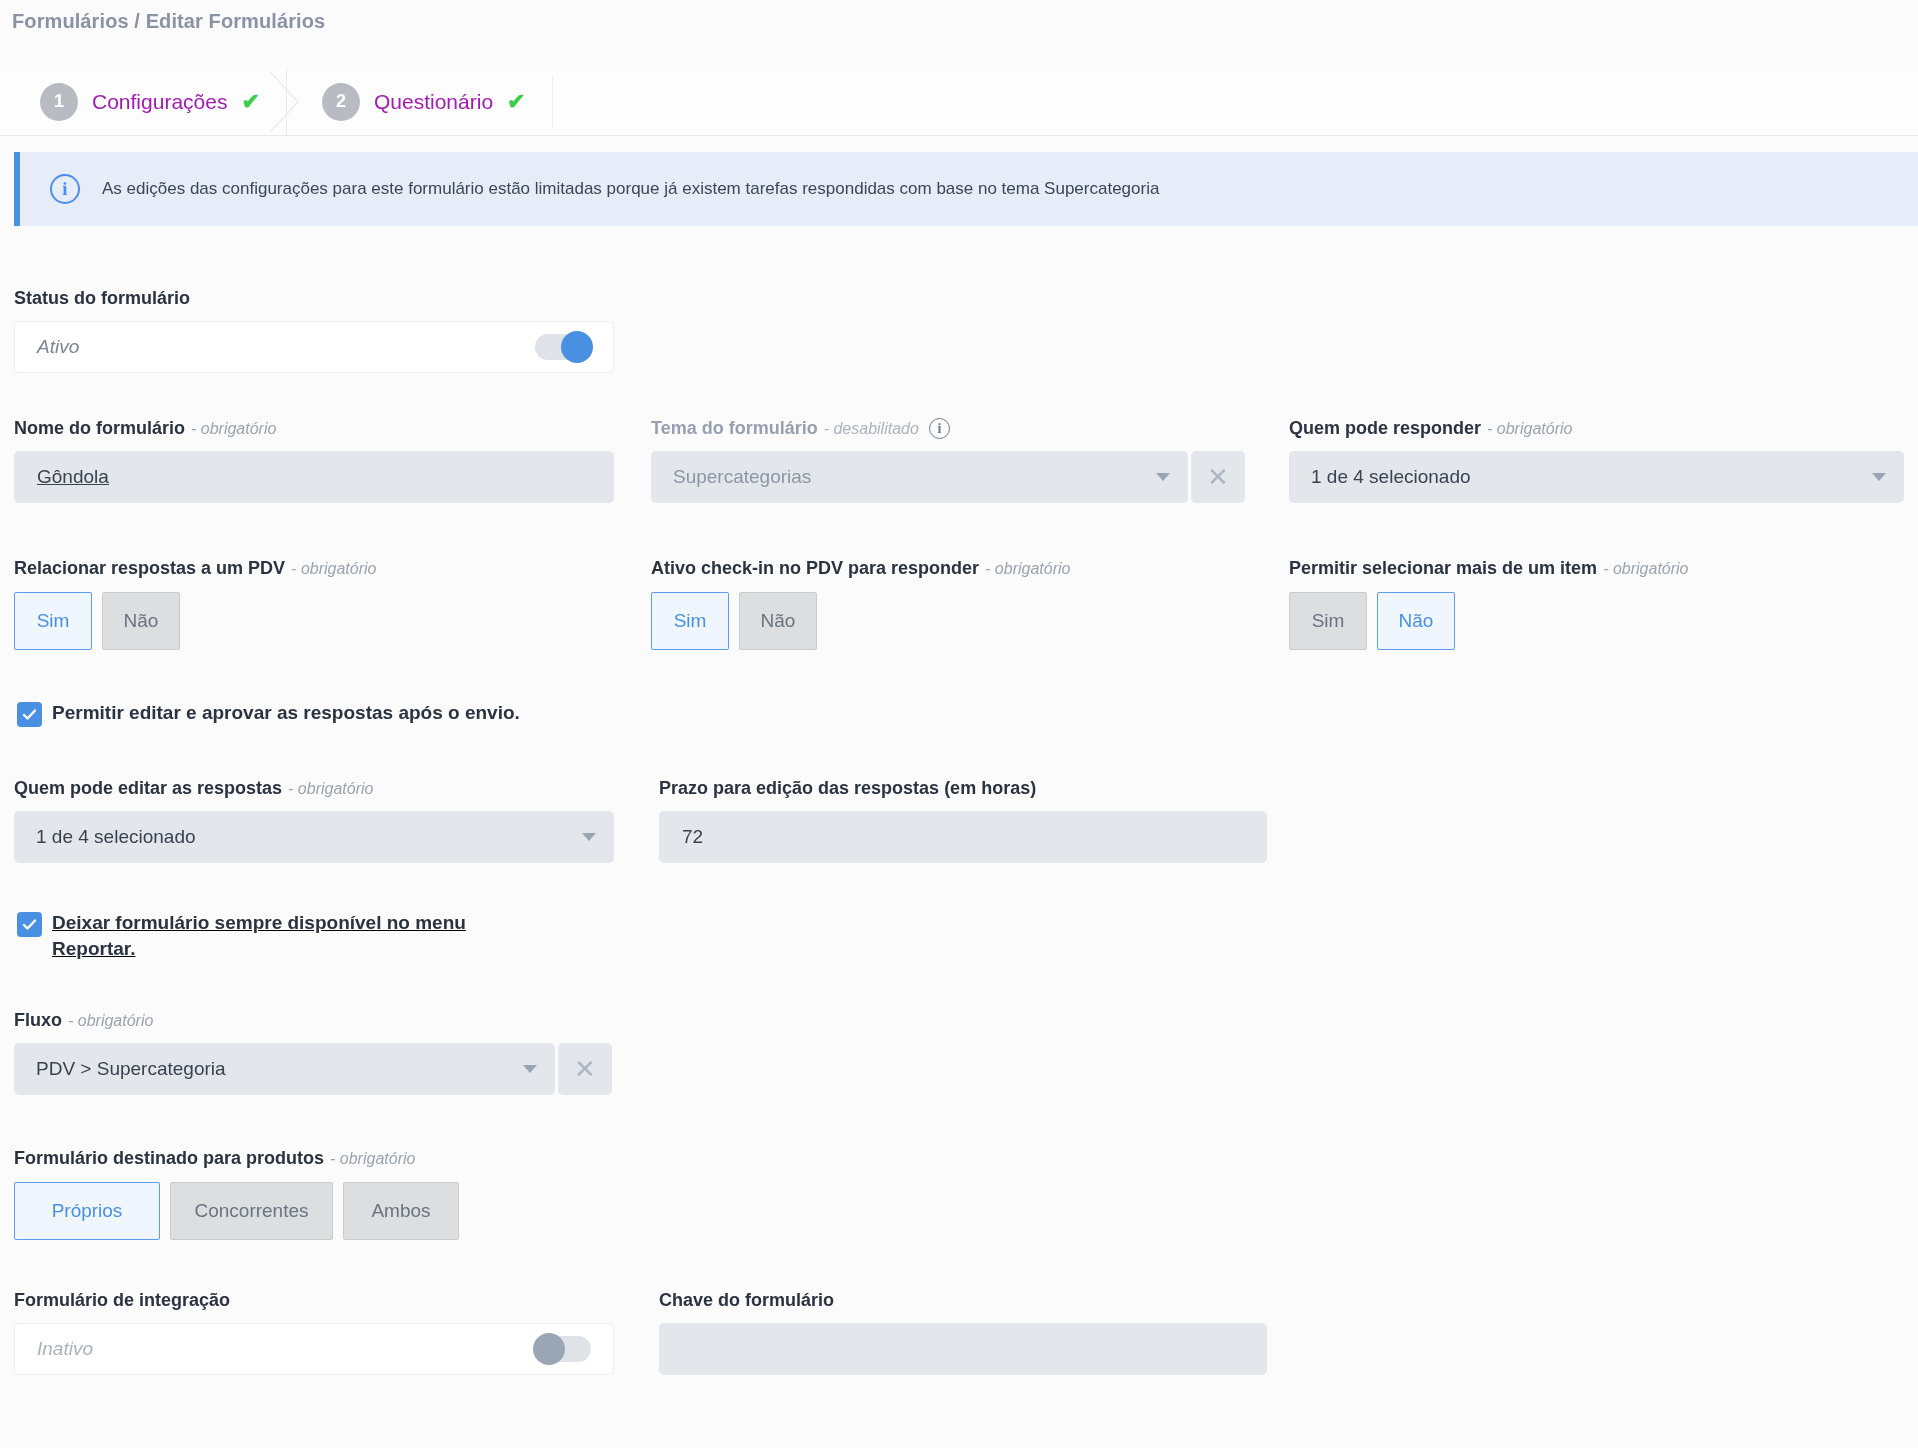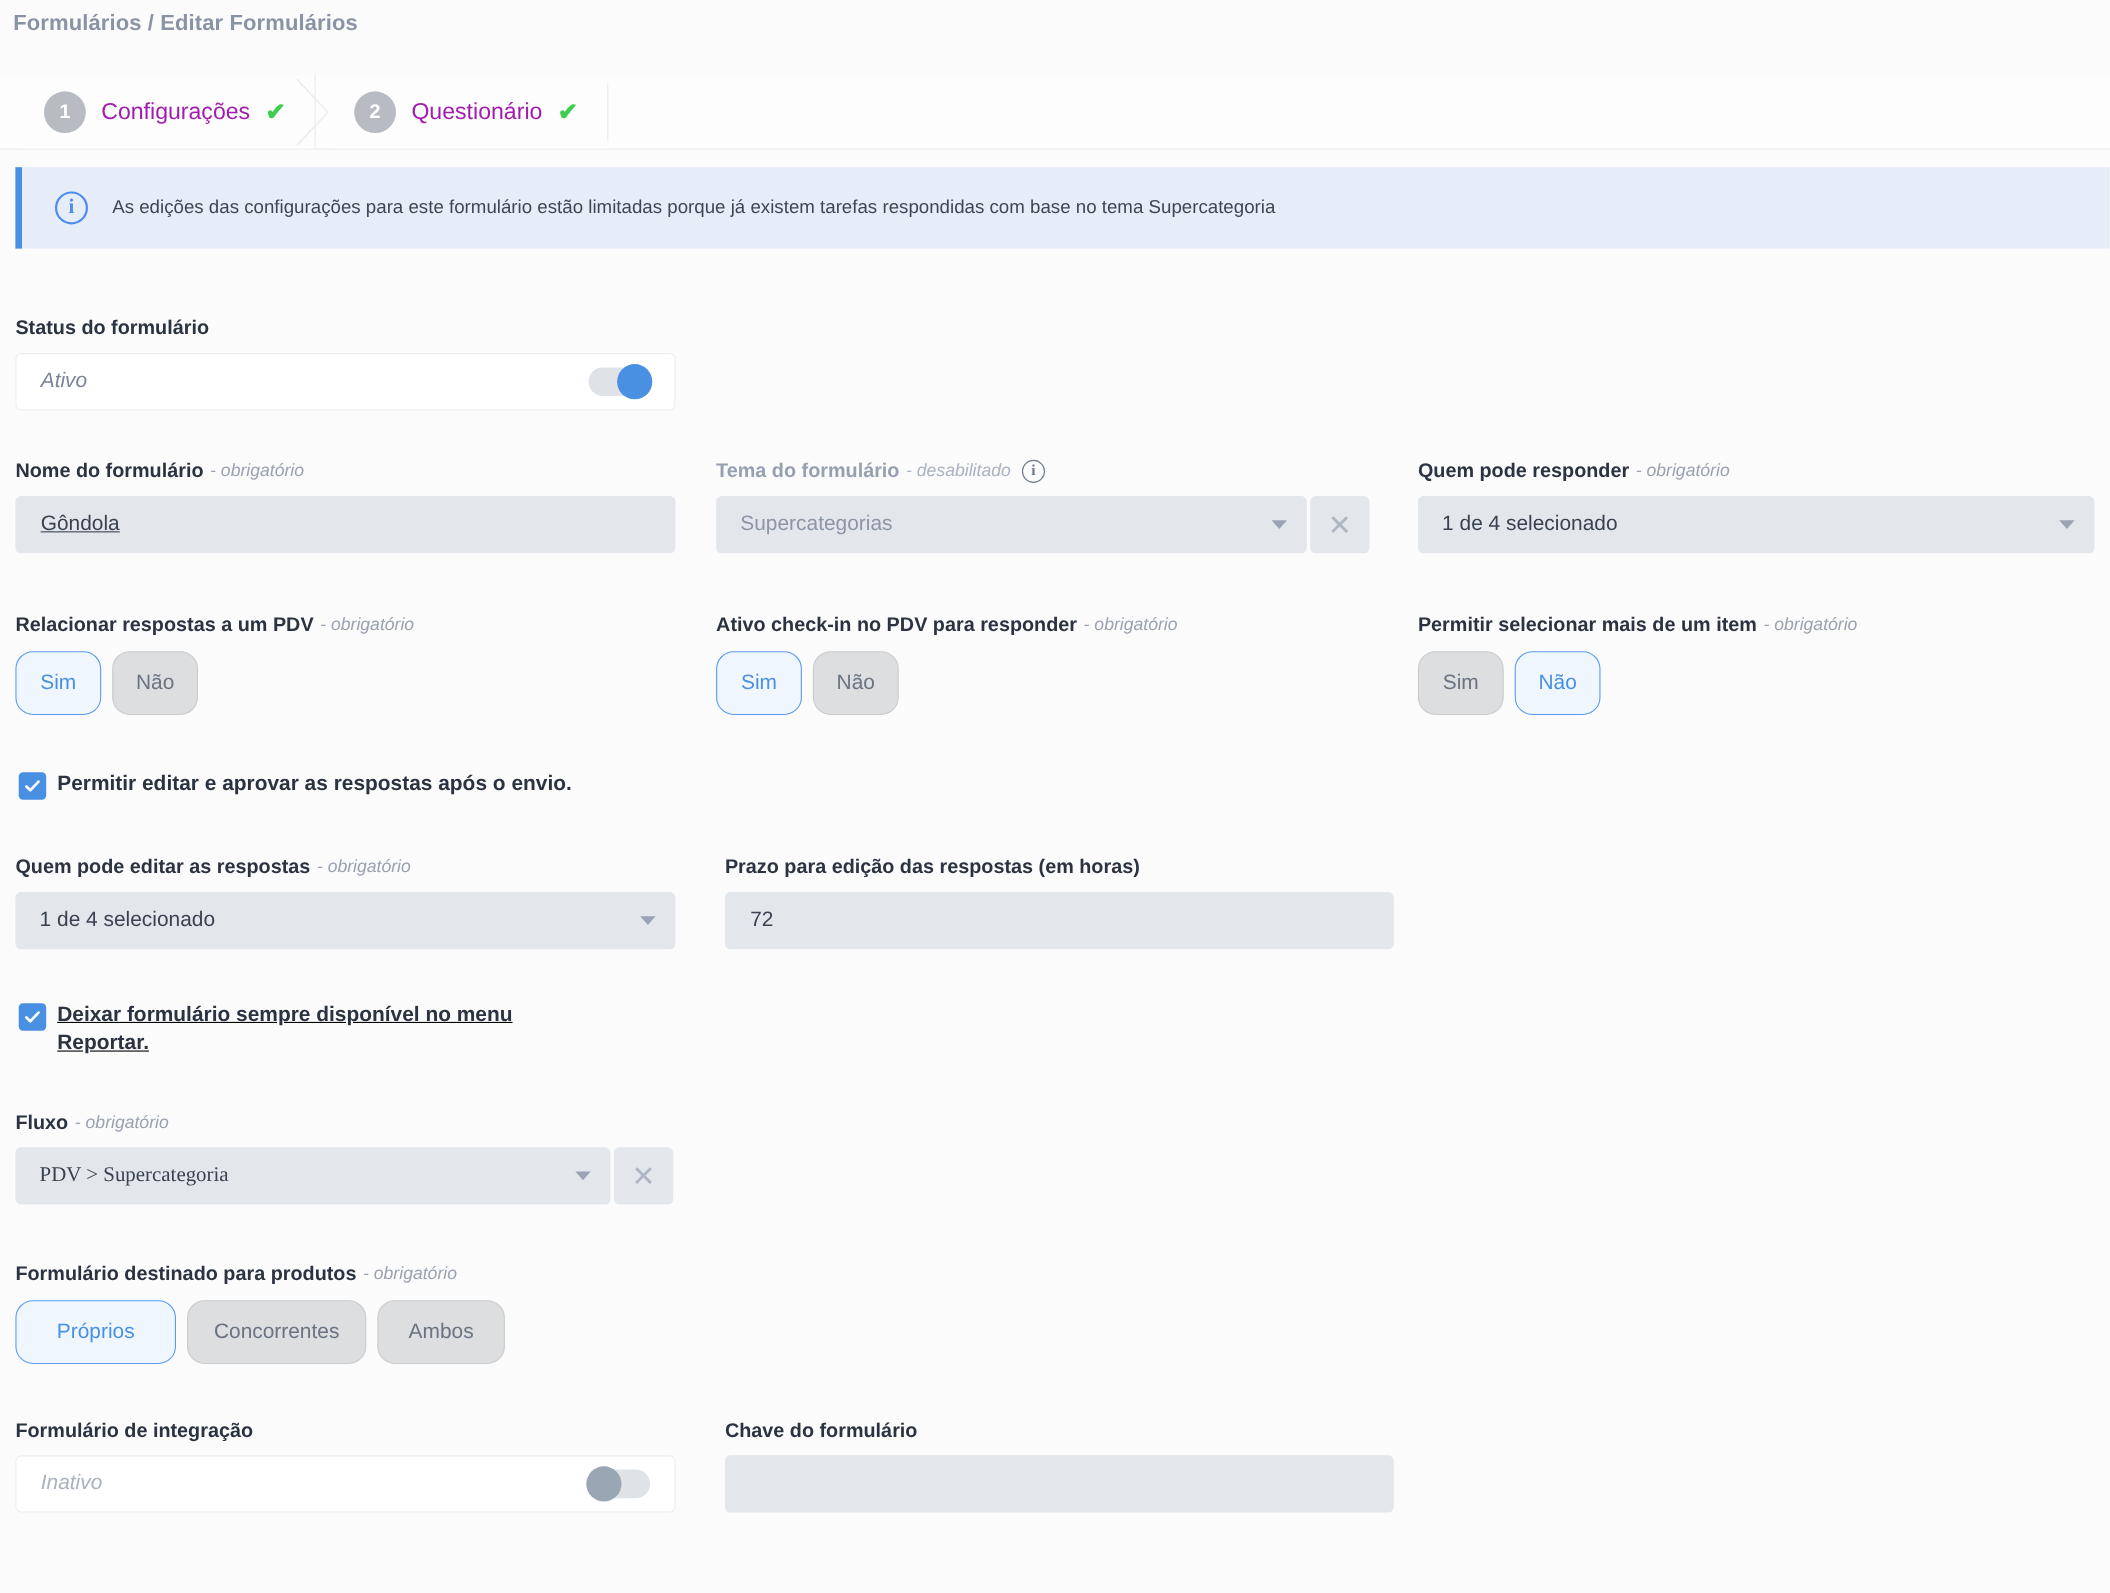--- a/index.html
+++ b/index.html
@@ -127,21 +127,21 @@
   .switch .knob {
     position: absolute; top: -3px; width: 32px; height: 32px;
     border-radius: 50%; background: #4a90e2;
   }
   .switch.on .knob { right: -2px; background: #4a90e2; }
   .switch.off .knob { left: -2px; background: #9aa6b4; }
 
   
   .seg-row { display: flex; gap: 10px; }
   .seg-btn {
-    min-width: 78px; height: 58px; border-radius: 16px;
+    min-width: 78px; height: 58px; border-radius: 2px;
     display: flex; align-items: center; justify-content: center;
     font-size: 19px; padding: 0 20px;
     background: #dcdedf; border: 1px solid #c9ccce; color: #6a7381;
   }
   .seg-btn.active {
     background: #eff6fe; border: 1px solid #5b9bf0; color: #4a90e2;
   }
 
   
   .cb-row { display: flex; align-items: flex-start; gap: 10px; }
@@ -294,21 +294,21 @@
         </svg>
     </span>
     <span class="cb-label">Deixar formulário sempre disponível no menu Reportar.</span>
   </div>
 
   <div style="position:absolute;left:14px;top:1010px;width:600px;">
     <div class="field-label">
       <span>Fluxo</span>
       <span class="hint">- obrigatório</span>
     </div>
-    <div style="display:flex;margin-top:12px;font-family:Liberation Serif, serif;">
+    <div style="display:flex;margin-top:12px;">
       <div class="select-box" style="width:541px;">
         <span>PDV &gt; Supercategoria</span>
         <span class="caret"></span>
       </div>
       <div class="clear-btn">✕</div>
     </div>
   </div>
 
   <div style="position:absolute;left:14px;top:1148px;">
     <div class="field-label">

